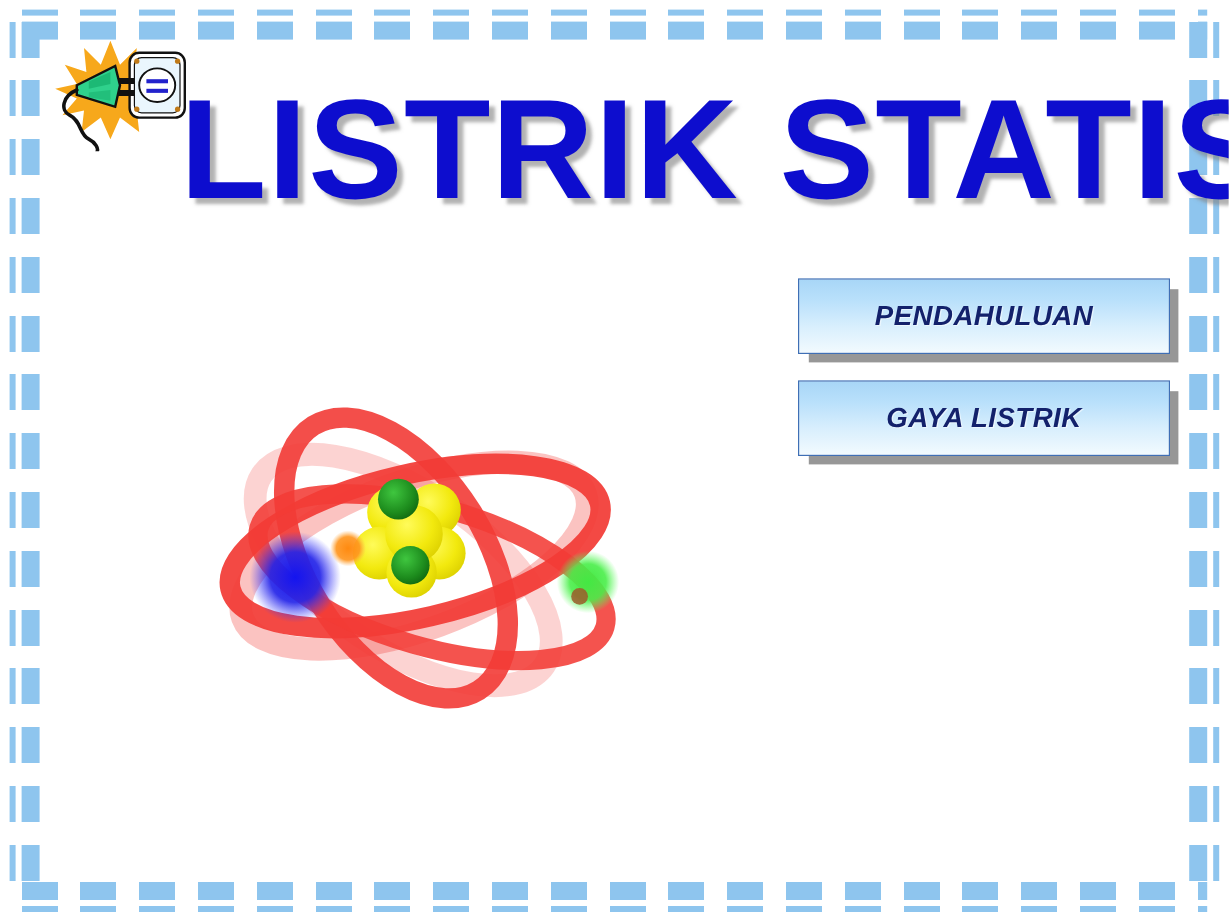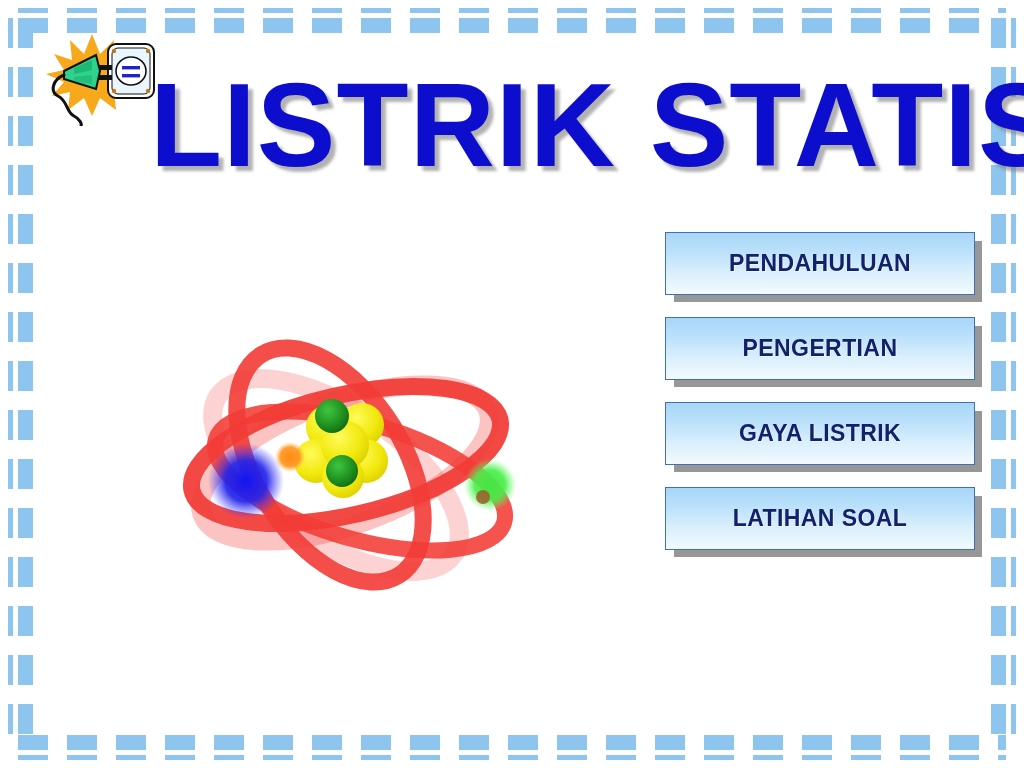--- a/index.html
+++ b/index.html
@@ -117,20 +117,21 @@
     width: 390px;
     height: 335px;
   }
 
   
   .menu {
     position: absolute;
     left: 665px;
     top: 232px;
     width: 318px;
+    font-style: italic;
   }
   .menu-button {
     position: relative;
     width: 310px;
     height: 63px;
     margin-bottom: 22px;
     background: linear-gradient(to bottom,
         #a8d6f7 0%,
         #b9e0fb 28%,
         #d9effd 65%,
@@ -251,28 +252,22 @@
       <circle cx="333" cy="212" r="7" fill="#9C5A2A" opacity="0.85"></circle>
     </svg>
   </div>
 
   <div class="menu">
 
     <div class="menu-button">
       <span class="menu-button-label">PENDAHULUAN</span>
     </div>
 
-    <div class="menu-button">
-      <span class="menu-button-label">PENGERTIAN</span>
-    </div>
 
 
     <div class="menu-button">
       <span class="menu-button-label">GAYA LISTRIK</span>
     </div>
 
-    <div class="menu-button">
-      <span class="menu-button-label">LATIHAN SOAL</span>
-    </div>
 
   </div>
 
 </div>
 
 </body></html>

